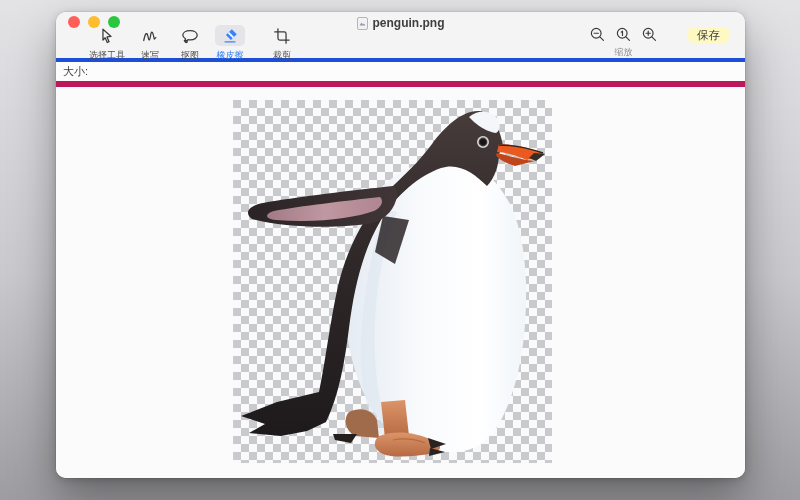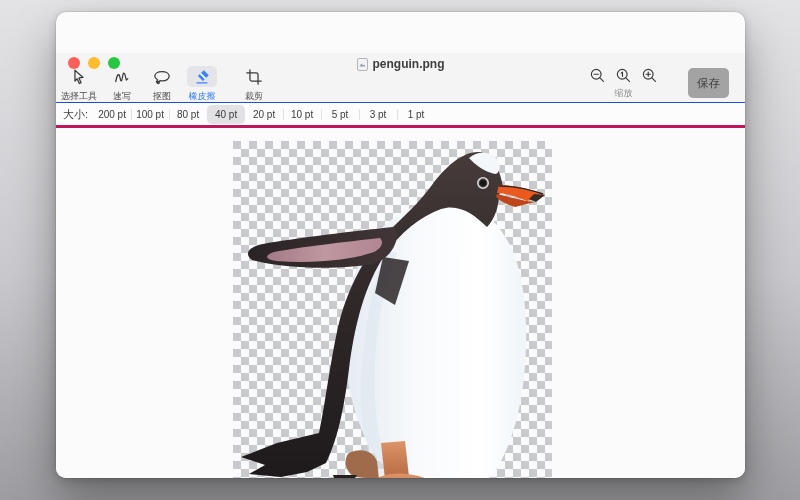--- a/index.html
+++ b/index.html
@@ -3,46 +3,46 @@
 <meta charset="utf-8">
 <style>
   html,body{margin:0;padding:0;width:800px;height:500px;overflow:hidden;
     font-family:"Liberation Sans","DejaVu Sans",sans-serif;}
   .desktop{position:relative;width:800px;height:500px;
     background:linear-gradient(180deg,#e3e3e6 0%,#c9c9cd 55%,#9d9da1 100%);}
   .window{position:absolute;left:56px;top:12px;width:689px;height:466px;
     border-radius:10px;background:#fbfbfb;overflow:hidden;
     box-shadow:0 22px 45px rgba(0,0,0,.35),0 2px 8px rgba(0,0,0,.18),0 0 0 .5px rgba(0,0,0,.12);}
   
-  .header{position:relative;height:50px;background:#f5f4f4;border-bottom:1px solid #1d4ed8;box-sizing:border-box;margin-top:41px;}
+  .header{position:relative;height:50px;background:#f5f4f4;border-bottom:4px solid #1d4ed8;box-sizing:border-box;}
   .lights{position:absolute;left:12px;top:4px;display:flex;gap:8px;}
   .light{width:12px;height:12px;border-radius:50%;border:none;padding:0;cursor:default;}
   .light.red{background:#ff5f57;}.light.yellow{background:#febc2e;}.light.green{background:#29c73f;}
   .title-row{position:absolute;left:0;right:0;top:2px;height:18px;display:flex;
     align-items:center;justify-content:center;gap:5px;font-size:12px;font-weight:700;color:#3e3e40;}
   .doc-icon{display:inline-block;line-height:0;}
-  .tools{position:absolute;left:0;top:13px;display:flex;align-items:flex-start;text-align:right;}
+  .tools{position:absolute;left:28px;top:13px;display:flex;align-items:flex-start;text-align:right;}
   .tool{display:flex;flex-direction:column;align-items:center;min-width:40px;cursor:default;}
   .tool.w-lg{min-width:52px;}
   .tool.gap-l{margin-left:12px;font-family:Liberation Serif, serif;}
   .tool-iconbox{width:30px;height:21px;border-radius:5px;display:flex;align-items:center;justify-content:center;}
   .tool.selected .tool-iconbox{background:#e5e4e9;}
   .tool-label{margin-top:3px;font-size:9px;color:#4c4c4e;white-space:nowrap;}
   .tool.selected .tool-label{color:#2f7cf5;}
   .icon-stroke{stroke:#3a3a3c;fill:none;stroke-width:1.4;stroke-linecap:round;stroke-linejoin:round;}
   .toolbar-right{position:absolute;right:16px;top:14px;display:flex;gap:30px;align-items:flex-start;}
   .zoom-group{display:flex;flex-direction:column;align-items:center;}
   .zoom-btns{display:flex;gap:9px;}
   .zoom-btn{background:none;border:none;padding:0;line-height:0;cursor:default;}
   .zoom-label{margin-top:3px;font-size:9px;color:#8d8d91;}
-  .save-btn{margin-top:1px;height:30px;padding:0 9px;border:none;border-radius:5px;
-    background:#a3a3a3;font-size:11.5px;color:#3c3c3e;font-family:inherit;cursor:default;}
+  .save-btn{margin-top:1px;height:16px;padding:0 9px;border:none;border-radius:5px;
+    background:#fef9c3;font-size:11.5px;color:#3c3c3e;font-family:inherit;cursor:default;}
   
   .sizebar{display:flex;align-items:center;height:25px;background:#fcfcfc;
-    border-bottom:3px solid #be185d;box-sizing:border-box;padding-left:7px;}
+    border-bottom:6px solid #be185d;box-sizing:border-box;padding-left:7px;}
   .size-label{font-size:11px;color:#3f3f41;margin-right:5px;}
   .segments{display:flex;height:19px;align-items:stretch;}
   .segment{position:relative;width:38px;border:none;background:none;padding:0;
     font-size:10px;color:#3c3c3e;font-family:inherit;border-radius:5px;cursor:default;}
   .segment + .segment::before{content:'';position:absolute;left:0;top:4px;bottom:4px;width:1px;background:#e2e2e4;}
   .segment.selected{background:#e2e1e4;}
   .segment.selected::before,.segment.selected + .segment::before{display:none;}
   
   .content{height:391px;background:#fbfbfb;}
   .canvas{width:319px;height:363px;margin:13px 0 0 177px;}
@@ -142,31 +142,20 @@
             </button>
           </div>
           <span class="zoom-label">缩放</span>
         </div>
         <button class="save-btn">保存</button>
       </div>
     </div>
 
     <div class="sizebar">
       <span class="size-label">大小:</span>
-      <div class="segments">
-        <button class="segment">200 pt</button>
-        <button class="segment">100 pt</button>
-        <button class="segment">80 pt</button>
-        <button class="segment selected">40 pt</button>
-        <button class="segment">20 pt</button>
-        <button class="segment">10 pt</button>
-        <button class="segment">5 pt</button>
-        <button class="segment">3 pt</button>
-        <button class="segment">1 pt</button>
-      </div>
     </div>
 
     <div class="content">
       <div class="canvas">
         <svg width="319" height="363" viewBox="0 0 319 363">
           <defs>
             <pattern id="checker" width="16" height="16" patternUnits="userSpaceOnUse">
               <rect width="16" height="16" fill="#fafafa"></rect>
               <rect width="8" height="8" fill="#c9cace"></rect>
               <rect x="8" y="8" width="8" height="8" fill="#c9cace"></rect>

